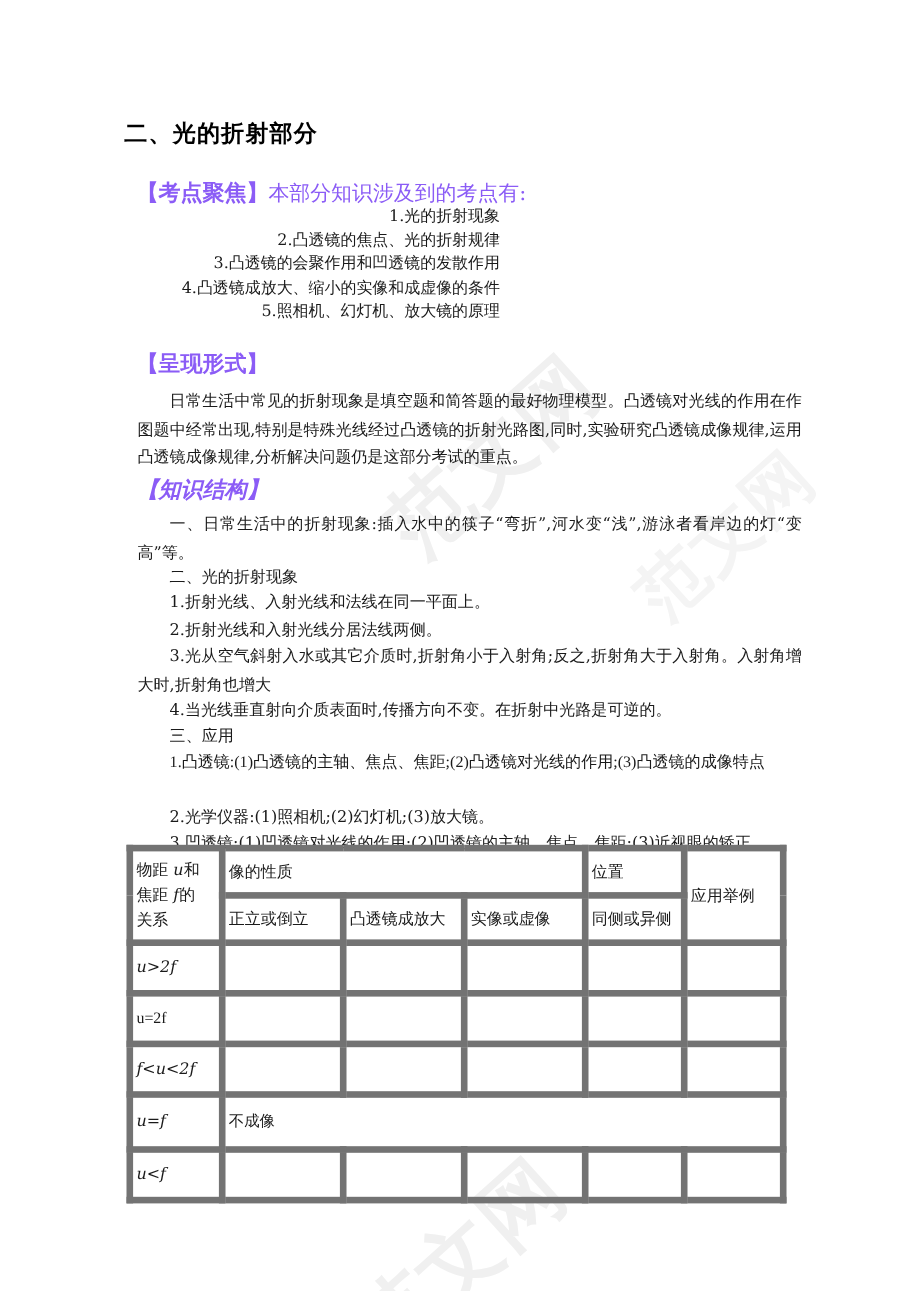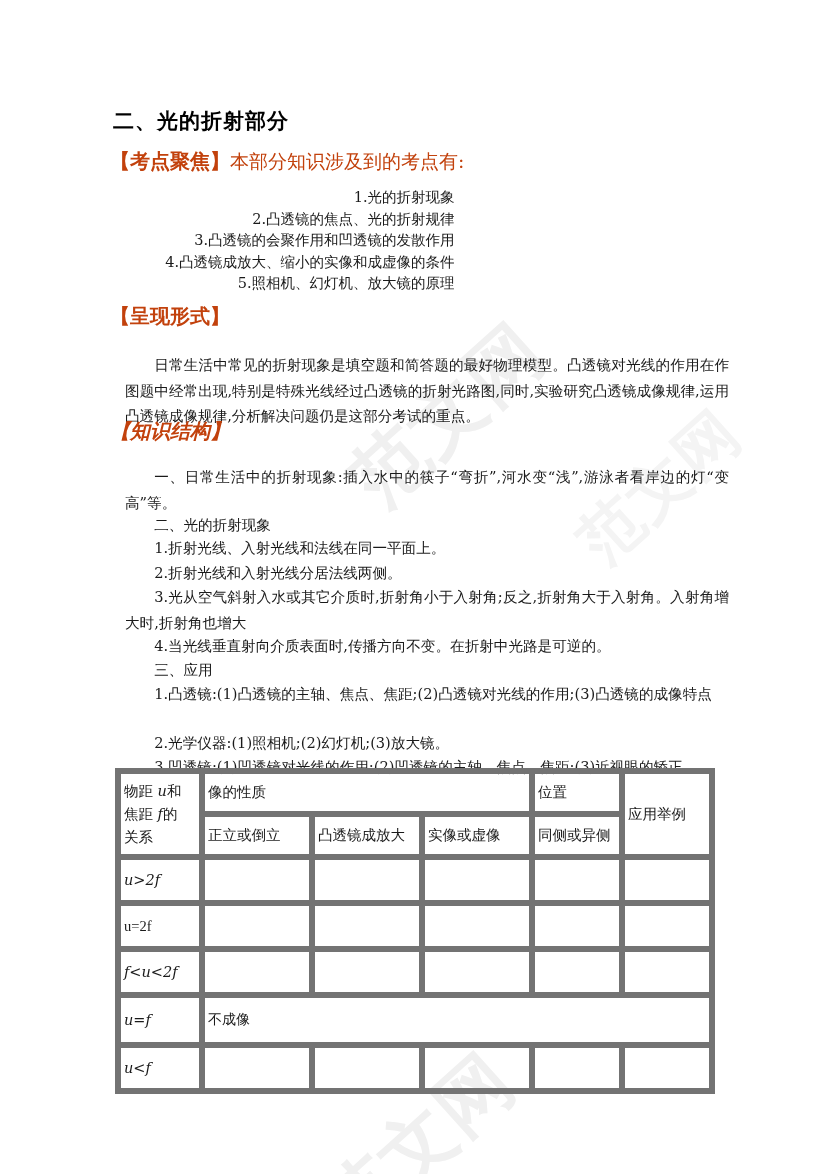--- a/index.html
+++ b/index.html
@@ -79,22 +79,22 @@
     color: #000;
     margin: 0;
   }
 
   .sec-head {
     position: absolute;
     left: 110px;
     font-weight: bold;
     font-size: 20px;
     letter-spacing: 0px;
-    color: #c2410c;
-    margin: 0;
+    color: #8b5cf6;
+    margin: 14px;
     white-space: nowrap;
   }
   .sec-head .tail {
     font-weight: normal;
     font-size: 19px;
   }
 
   .head-kaodian { top: 148px; }
   .head-chengxian { top: 303px; }
   .head-zhishi { top: 418px; font-style: italic; }
@@ -133,21 +133,21 @@
   .para.indent { text-indent: 2em; }
 
   .p-chengxian { top: 340px; }
   .p-k1   { top: 452px; }
   .p-k2   { top: 500px; }
   .p-k2a  { top: 523px; }
   .p-k2b  { top: 548px; }
   .p-k2c  { top: 572px; }
   .p-k2d  { top: 621px; }
   .p-k3   { top: 645px; }
-  .p-k3a  { top: 669px; }
+  .p-k3a  { top: 669px; font-family: Liberation Serif, serif; }
   .p-k3b  { top: 718px; }
   .p-k3c  { top: 742px; }
 
   
   .tbl-wrap {
     position: absolute;
     left: 115px;
     top: 768px;
     width: 576px;
   }

